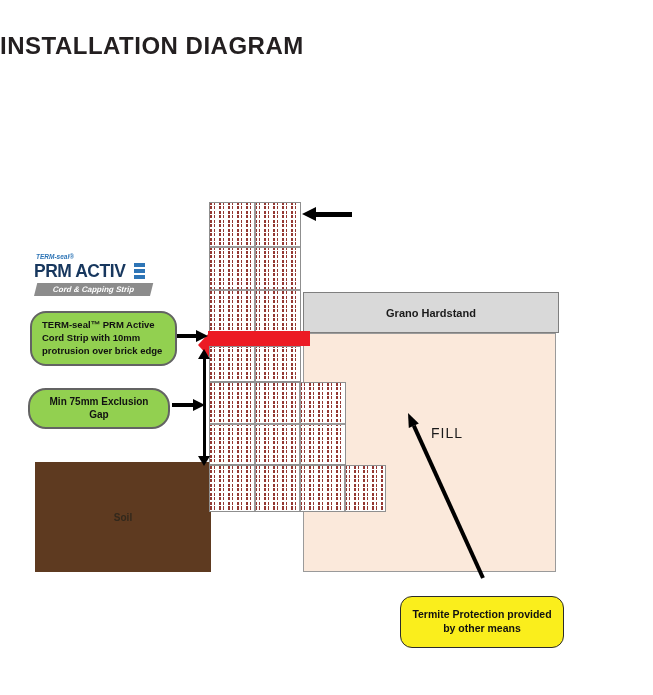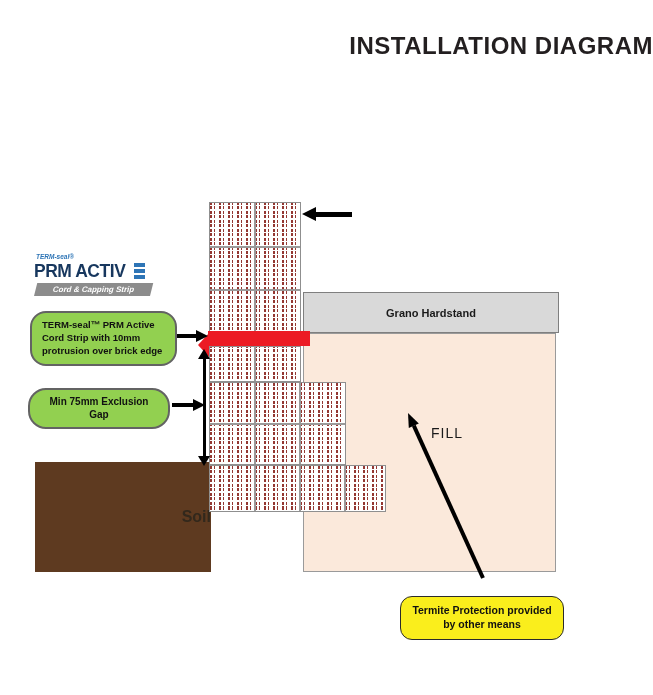--- a/index.html
+++ b/index.html
@@ -1,36 +1,36 @@
 <!DOCTYPE html>
 <html style="--callout-green: #92d050; --callout-yellow: #faee1c; --strip-red: #ec1b24; --fill-peach: #fbe9db; --concrete-gray: #d9d9d9; --soil-brown: #5e3a20; --brick-red: #943732; --logo-navy: #17375e; --logo-blue: #2e75b6;"><head>
 <meta charset="utf-8">
 <style>
   html,body{margin:0;padding:0;background:#fff;font-family:"Liberation Sans",sans-serif;}
   .canvas{position:relative;width:653px;height:695px;background:#fff;overflow:hidden;margin:0 auto;}
 
-  .title{position:absolute;left:0;top:32px;width:100%;text-align:right;
+  .title{position:absolute;left:0;top:32px;width:100%;text-align:left;
          font-size:24px;font-weight:800;letter-spacing:.5px;color:#231f20;}
   .subtitle{position:absolute;left:0;top:85px;width:100%;text-align:center;
          font-size:11px;font-weight:700;color:#1a1a1a;}
 
   
   .blk{position:absolute;box-sizing:border-box;}
   .brick{background-color:#fff;
     background-image:
       repeating-linear-gradient(0deg,#fff 0 1.5px,rgba(255,255,255,0) 1.5px 4.5px),
       repeating-linear-gradient(90deg,var(--brick-red) 0 2px,transparent 2px 4px,var(--brick-red) 4px 5px,transparent 5px 9px);
     border:1.5px solid #8f8f8f;}
   .jl{position:absolute;background:#9a9a9a;}
   .concrete{background:var(--concrete-gray);border:1.5px solid #7f7f7f;
     display:flex;align-items:center;justify-content:center;
     font-size:11px;font-weight:700;color:#1a1a1a;}
   .peach{background:var(--fill-peach);border:1.5px solid #9a9a9a;}
-  .soil{background:var(--soil-brown);display:flex;align-items:center;justify-content:flex-end;
-    font-size:16px;font-weight:700;color:#32281c;}
+  .soil{background:var(--soil-brown);display:flex;align-items:center;justify-content:center;
+    font-size:10px;font-weight:700;color:#32281c;}
   .redstrip{background:var(--strip-red);}
   .redtab{width:0;height:0;border-top:12px solid transparent;border-bottom:12px solid transparent;
     border-right:11px solid var(--strip-red);}
 
   
   .callout{position:absolute;box-sizing:border-box;display:flex;align-items:center;justify-content:center;
     text-align:center;font-weight:700;color:#111;white-space:pre-line;}
   .green{background:var(--callout-green);border:2px solid #636363;}
   .yellow{background:var(--callout-yellow);border:1.5px solid #2b2b2b;}
 
@@ -129,18 +129,18 @@
     <span>Min 75mm Exclusion
 Gap</span>
   </div>
   <div class="aline" style="left:172px;top:403px;width:24px;height:4px;"></div>
   <div class="ahead right" style="left:193px;top:399px;"></div>
 
   <div class="aline" style="left:203px;top:357px;width:3px;height:100px;"></div>
   <div class="ahead up" style="left:198px;top:349px;"></div>
   <div class="ahead down" style="left:198px;top:456px;"></div>
 
-  <div class="callout yellow" style="left:400px;top:596px;width:164px;height:44px;border-radius:12px;font-size:10.5px;line-height:1.3;">
+  <div class="callout yellow" style="left:400px;top:596px;width:164px;height:52px;border-radius:12px;font-size:10.5px;line-height:1.3;">
     <span>Termite Protection provided
 by other means</span>
   </div>
 
 </div>
 
 </body></html>

